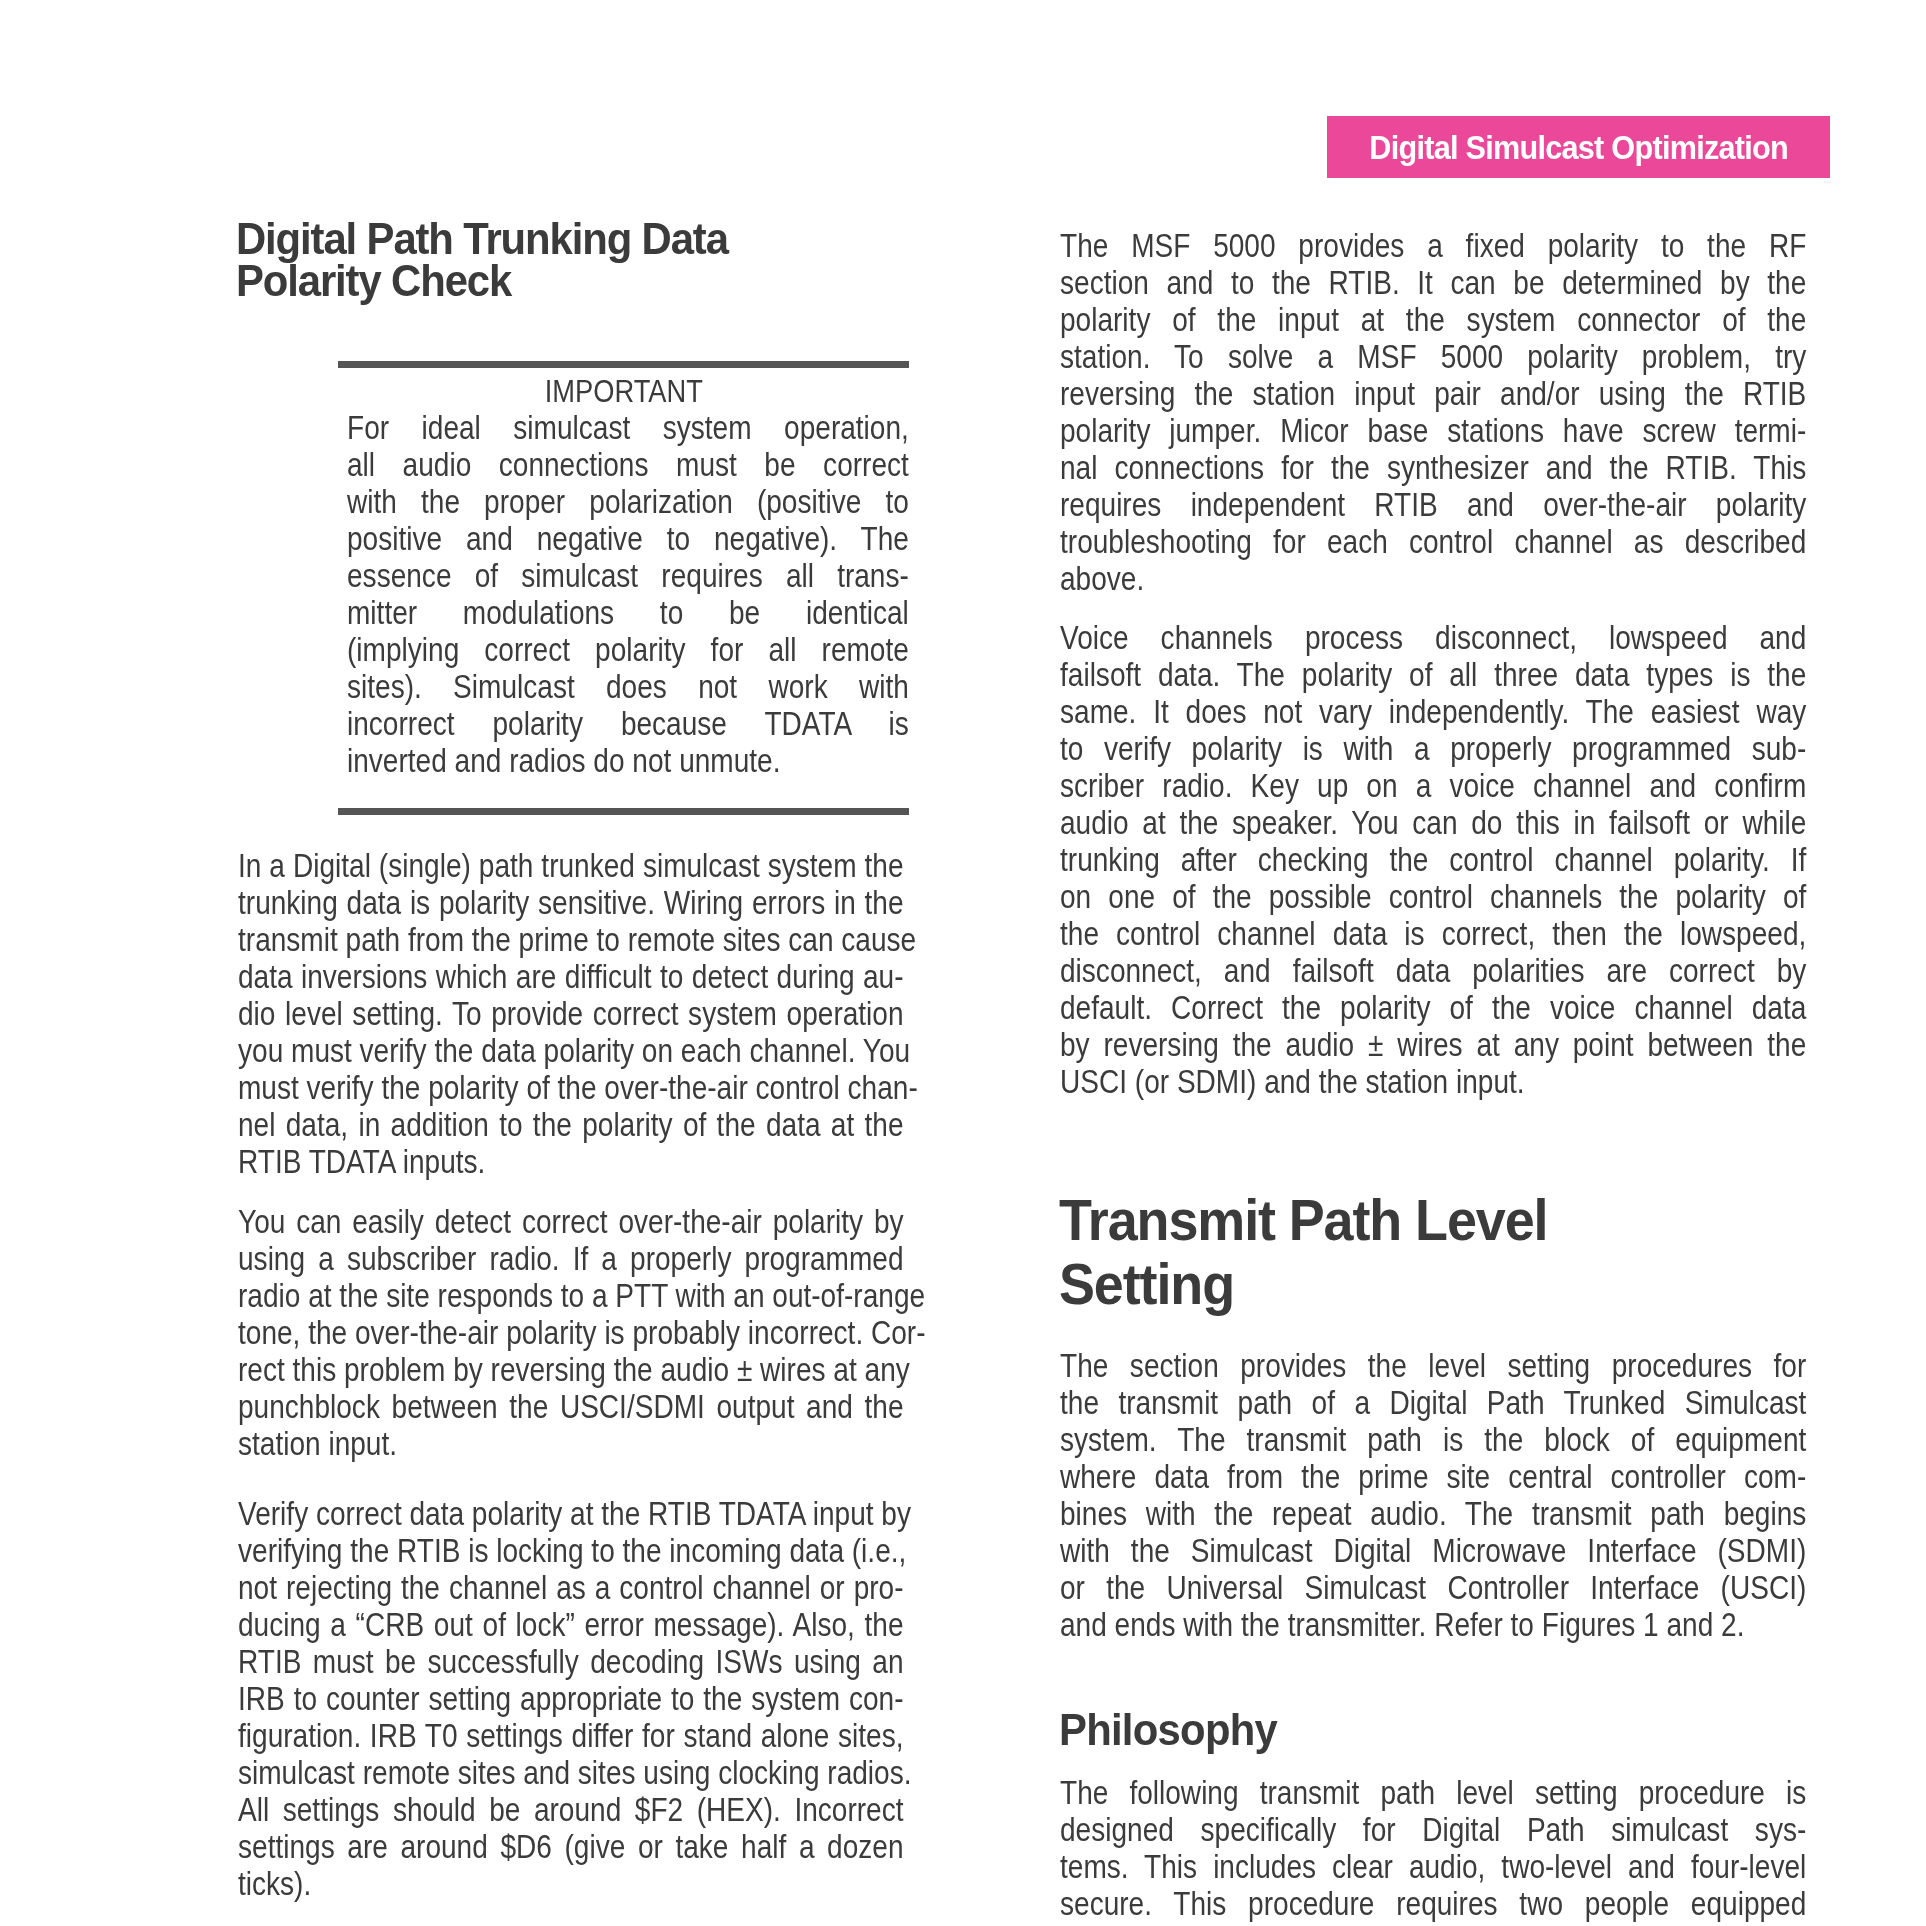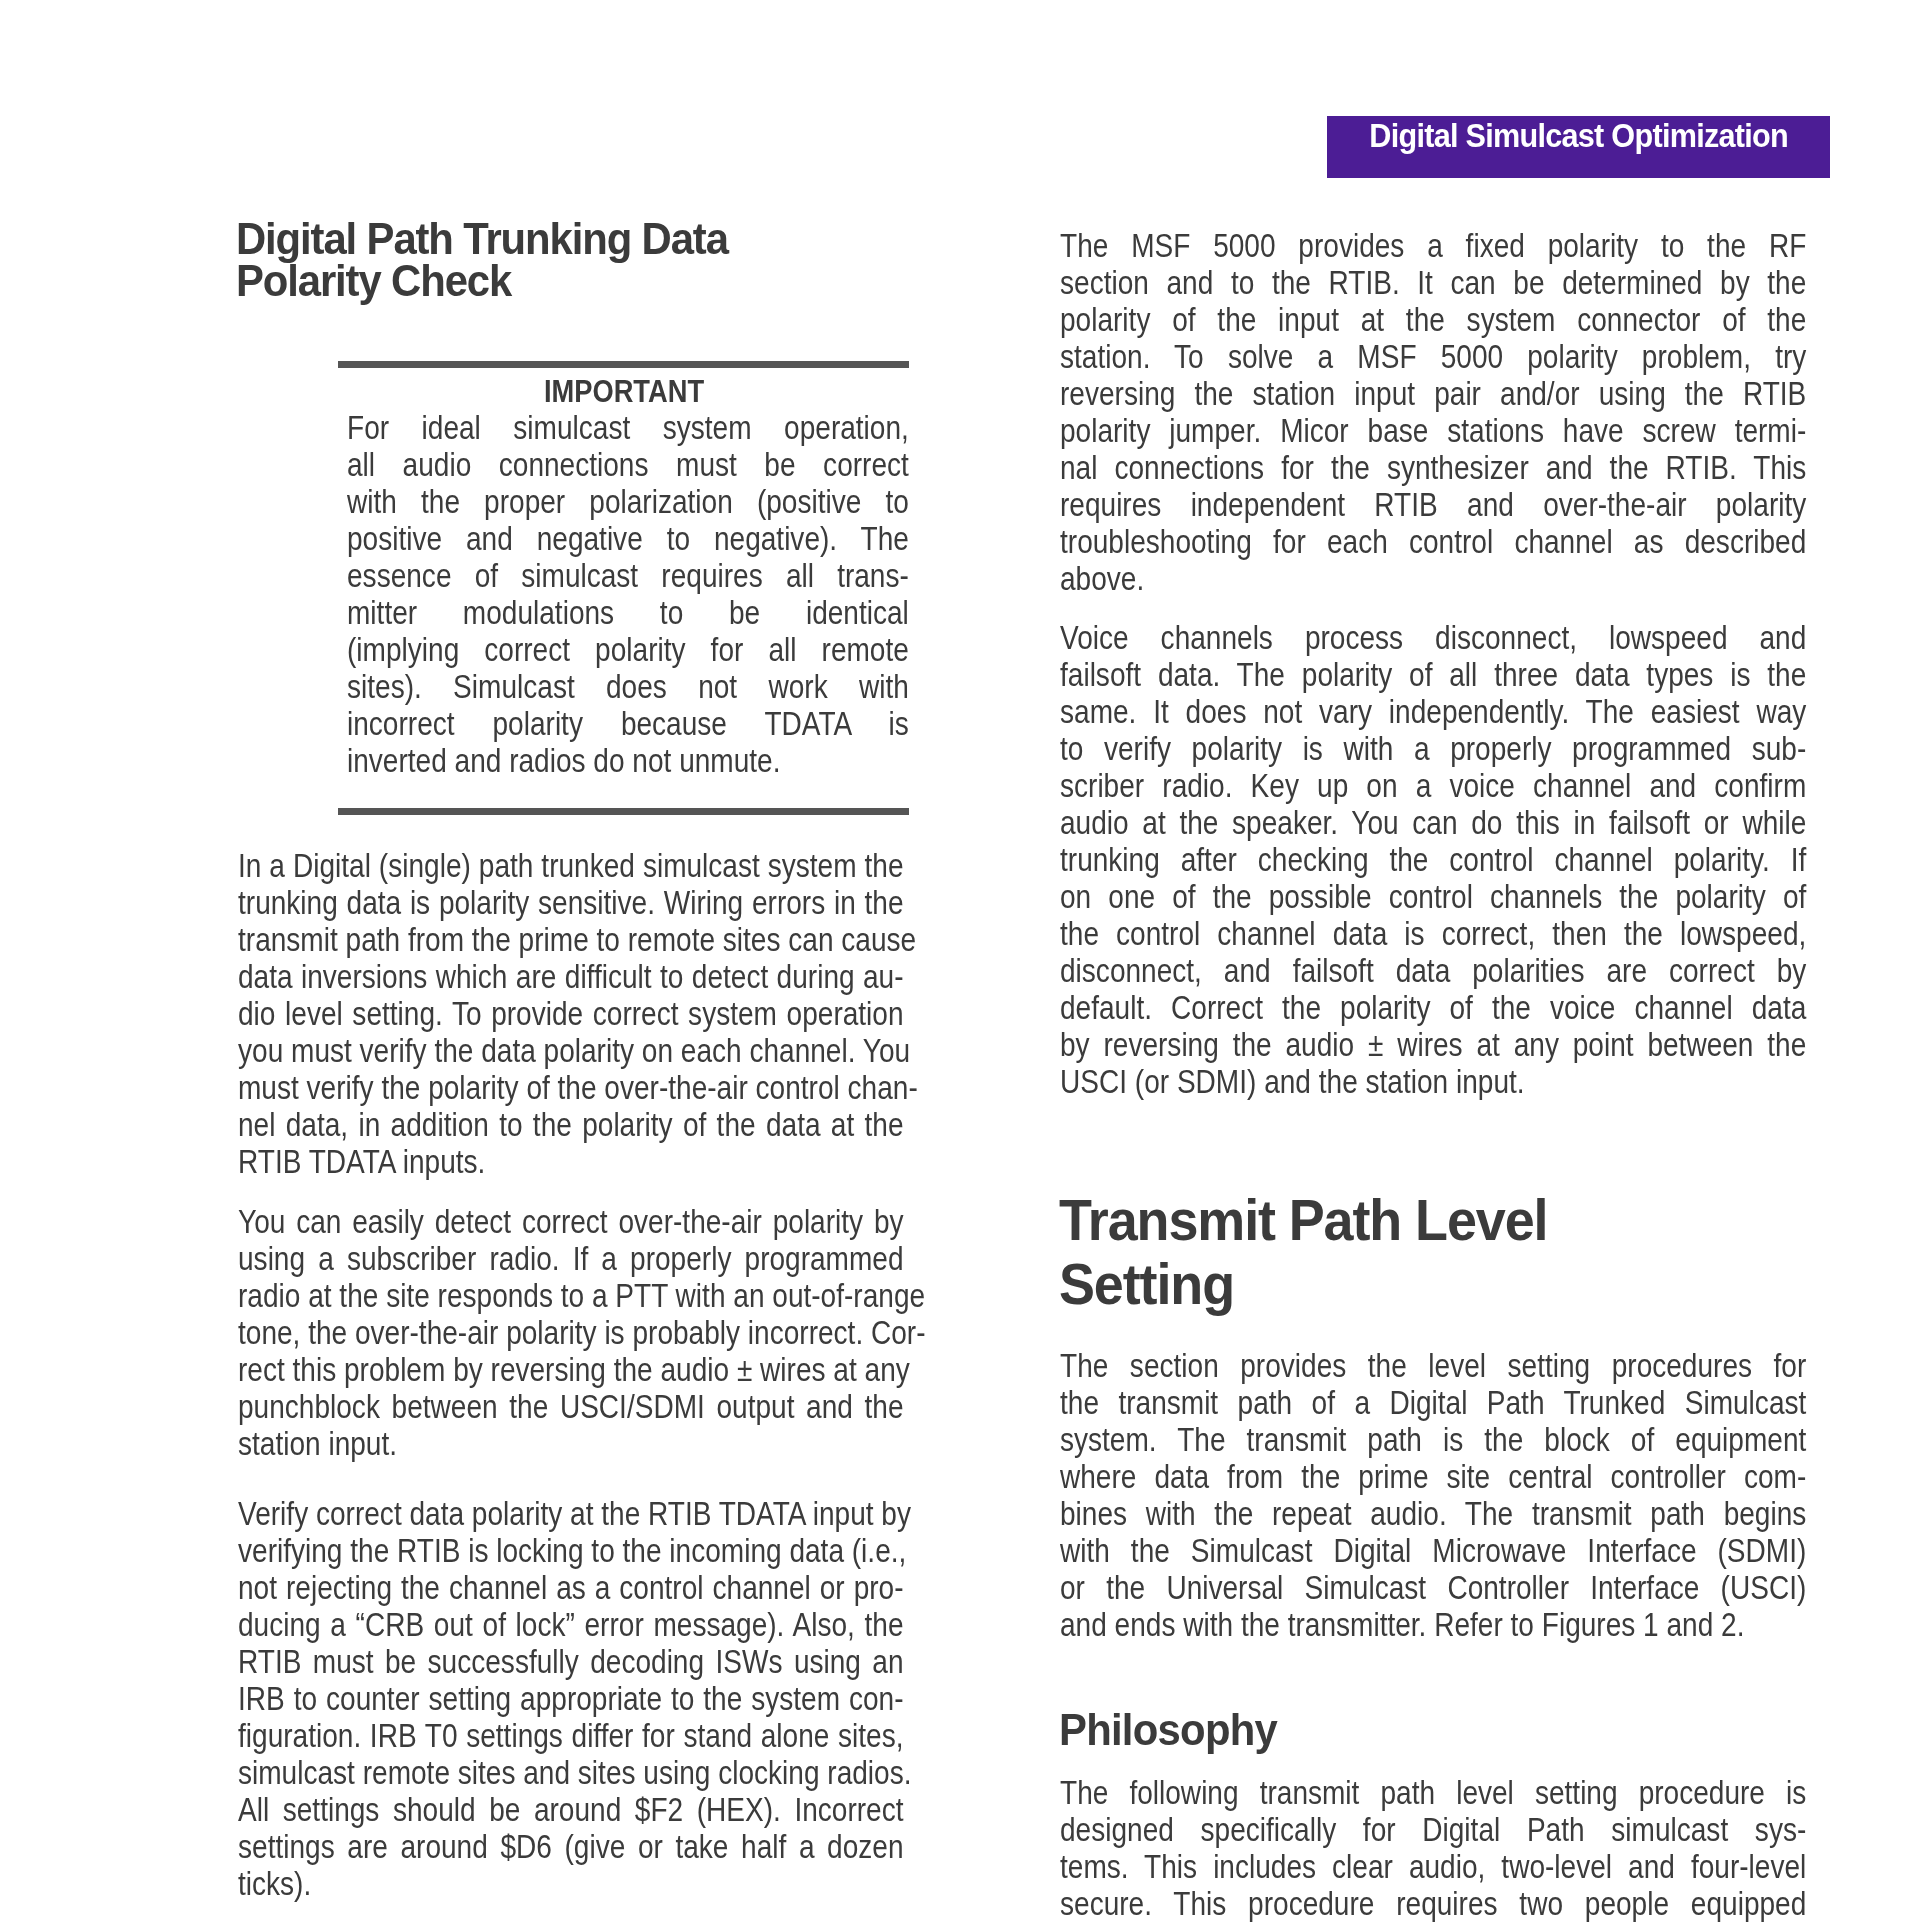--- a/index.html
+++ b/index.html
@@ -1,22 +1,22 @@
 <!DOCTYPE html>
 <html style="font-size:6.2px"><head>
 <meta charset="utf-8">
 <style>
   html, body { margin: 0; padding: 0; background: #ffffff; }
   body { width: 1932px; height: 2550px; position: relative; overflow: hidden;
          font-family: "Liberation Sans", sans-serif; color: #3b3b3b; }
   .abs { position: absolute; }
 
   
-  .header-bar { left: 1327px; top: 116px; width: 503px; height: 62px; background: #4c1d95;
-                display: flex; justify-content: center; }
+  .header-bar { left: 1327px; top: 116px; width: 503px; height: 62px; background: #ec4899;
+                display: flex; align-items: center; justify-content: center; }
   .header-bar span { color: #ffffff; font-weight: bold; font-size: 34px; letter-spacing: -0.8px;
                      white-space: nowrap; display: inline-block; transform: scaleX(0.9); }
 
   
   .h-left { left: 236px; top: 218px; width: 693px; font-weight: bold; font-size: 45px;
             line-height: 42px; letter-spacing: -1.2px; transform-origin: left top; transform: scaleX(0.93); }
   .h-big  { left: 1059px; top: 1188px; width: 732px; font-weight: bold; font-size: 58px;
             line-height: 64px; letter-spacing: -1.2px; transform-origin: left top; transform: scaleX(0.93); }
   .h-mid  { left: 1059px; top: 1705px; width: 462px; font-weight: bold; font-size: 45px;
             line-height: 50px; letter-spacing: -0.8px; transform-origin: left top; transform: scaleX(0.93); }
@@ -29,21 +29,21 @@
 
   .col-left  { left: 238px;  width: 783px; }  
   .col-right { left: 1060px; width: 878px; }  
   .box-text  { left: 347px;  width: 661px; }  
 
   
   .rule { height: 7px; background: #555555; }
   .rule-top { left: 338px; top: 361px; width: 571px; }
   .rule-bottom { left: 338px; top: 808px; width: 571px; }
   .important-label { left: 338px; top: 374px; width: 571px; text-align: center;
-                     font-weight: bold; font-size: 31px; line-height: 35px; }
+                     font-weight: normal; font-size: 31px; line-height: 35px; }
   .important-label span { display: inline-block; transform: scaleX(0.88); }
 </style>
 </head>
 <body>
 
 <div class="abs header-bar">
   <span>Digital Simulcast Optimization</span>
 </div>
 
 <div class="abs h-left">

